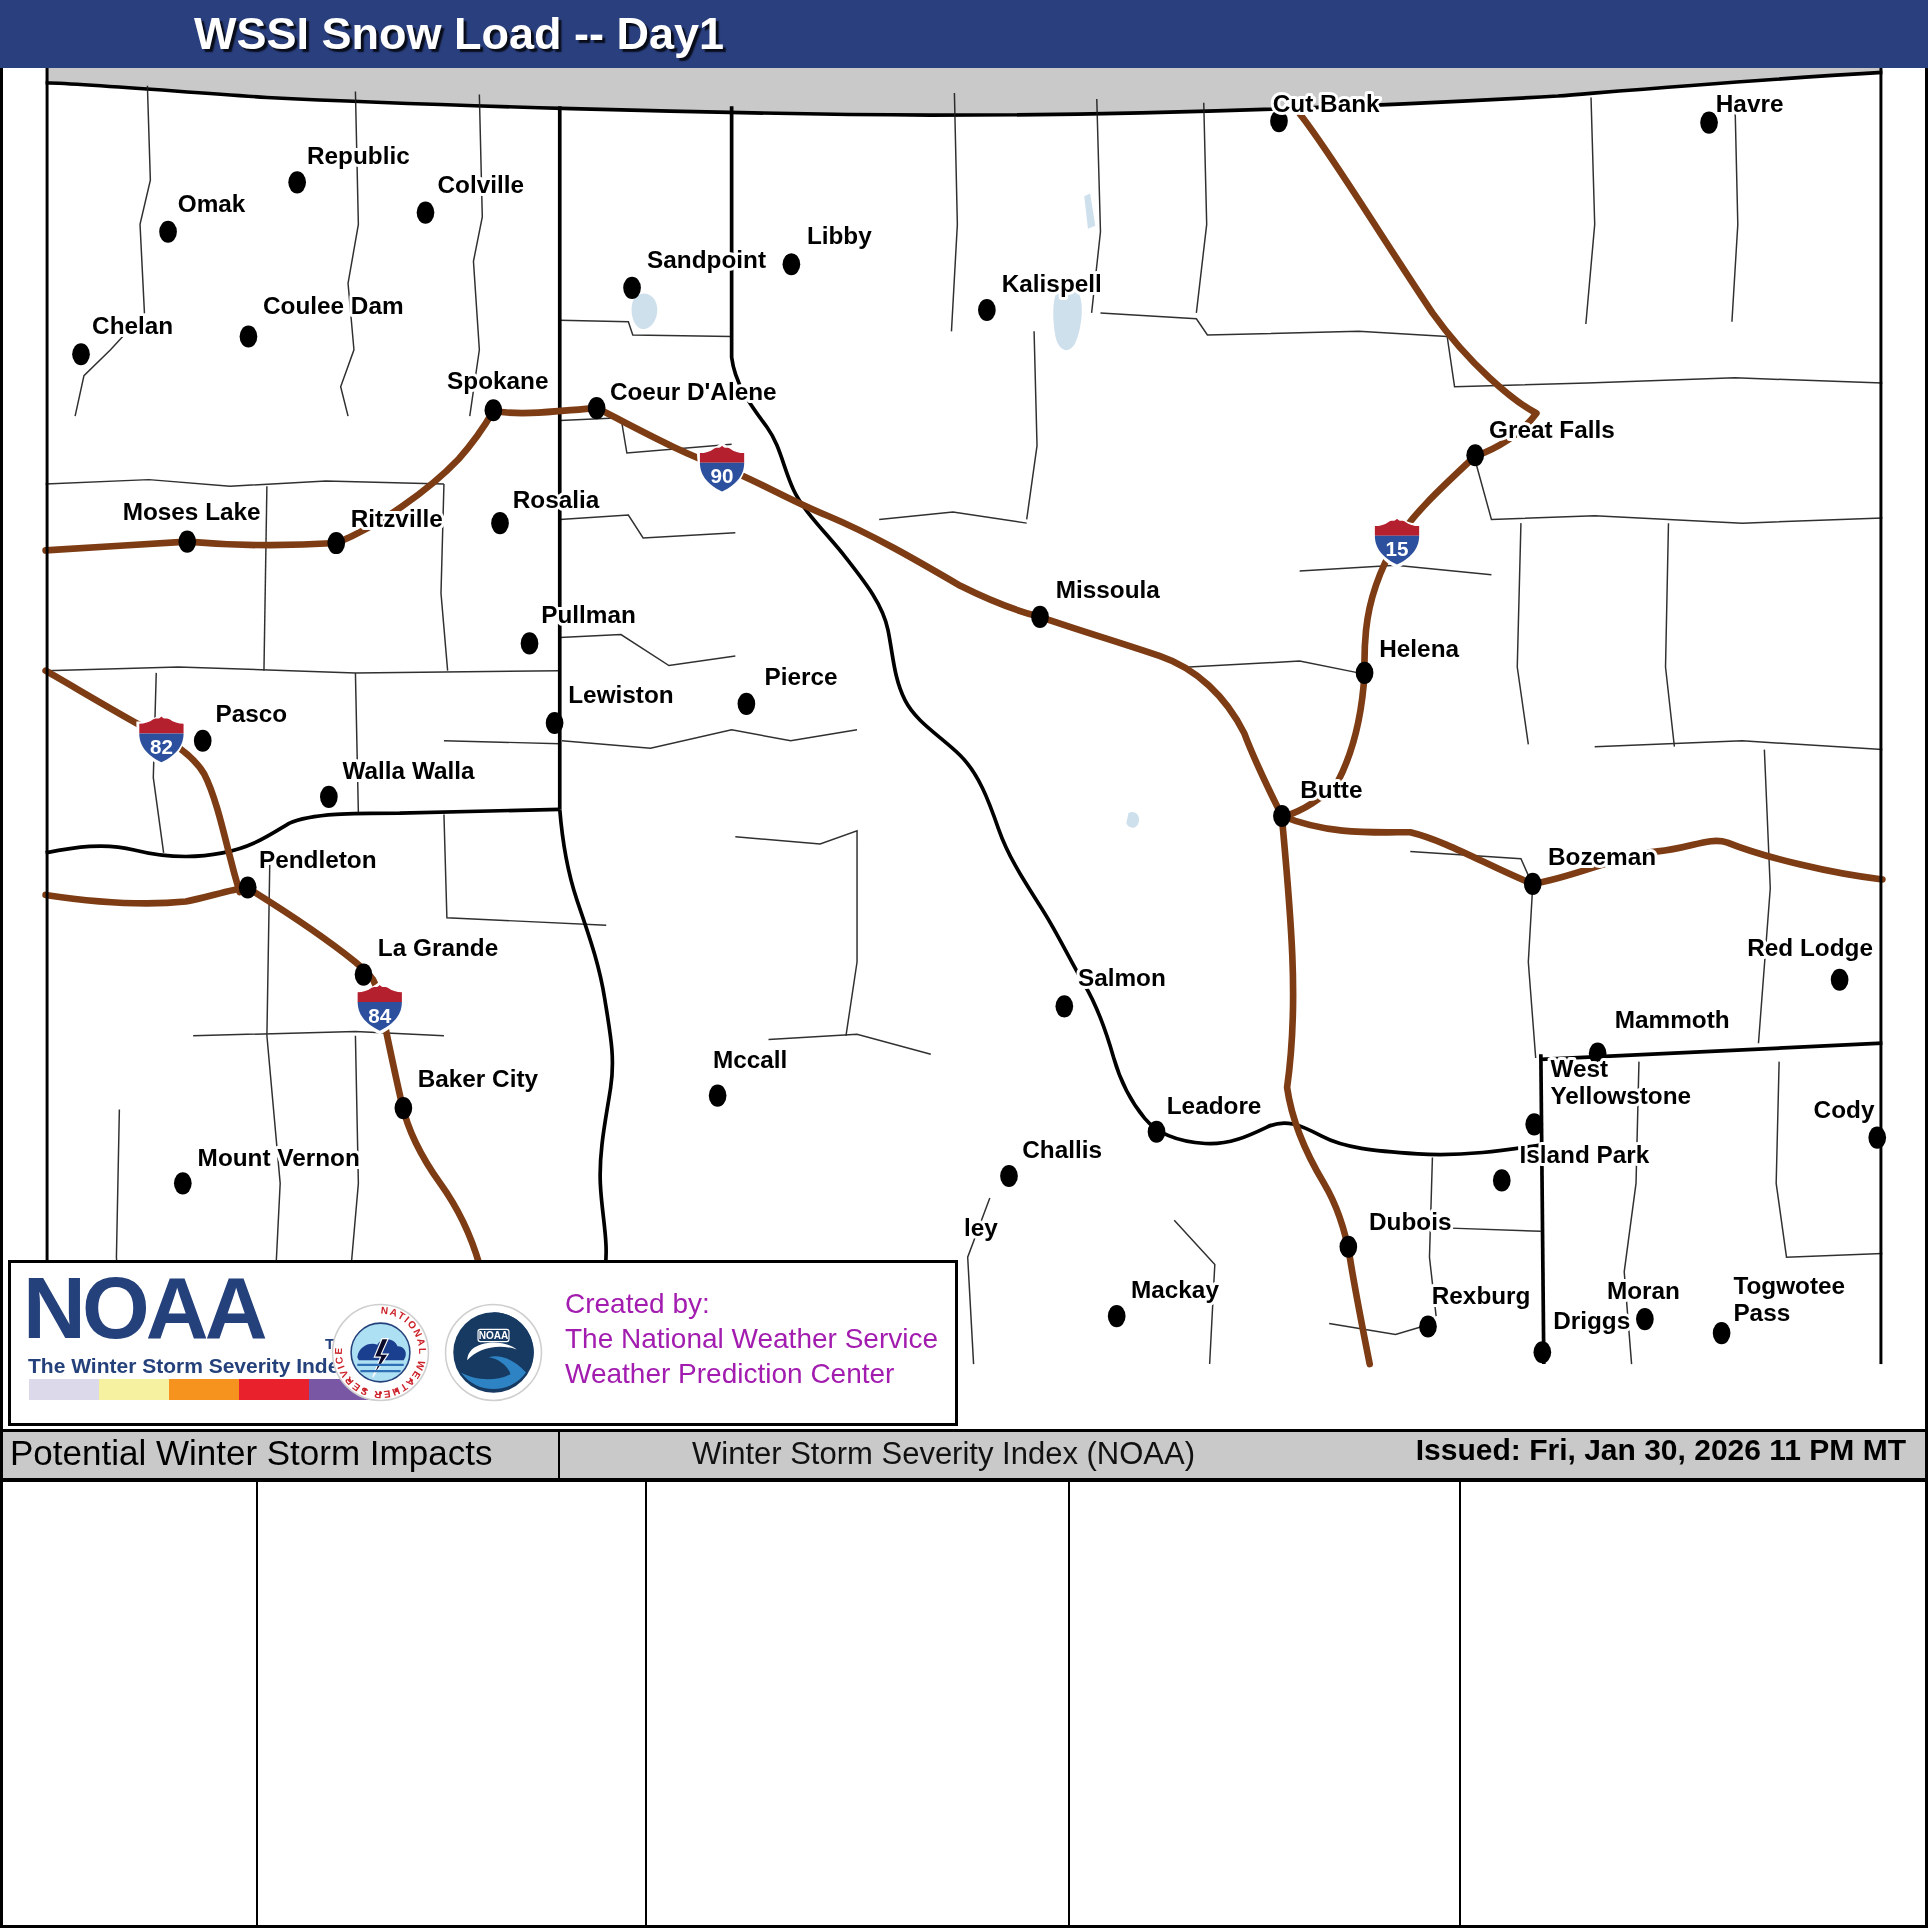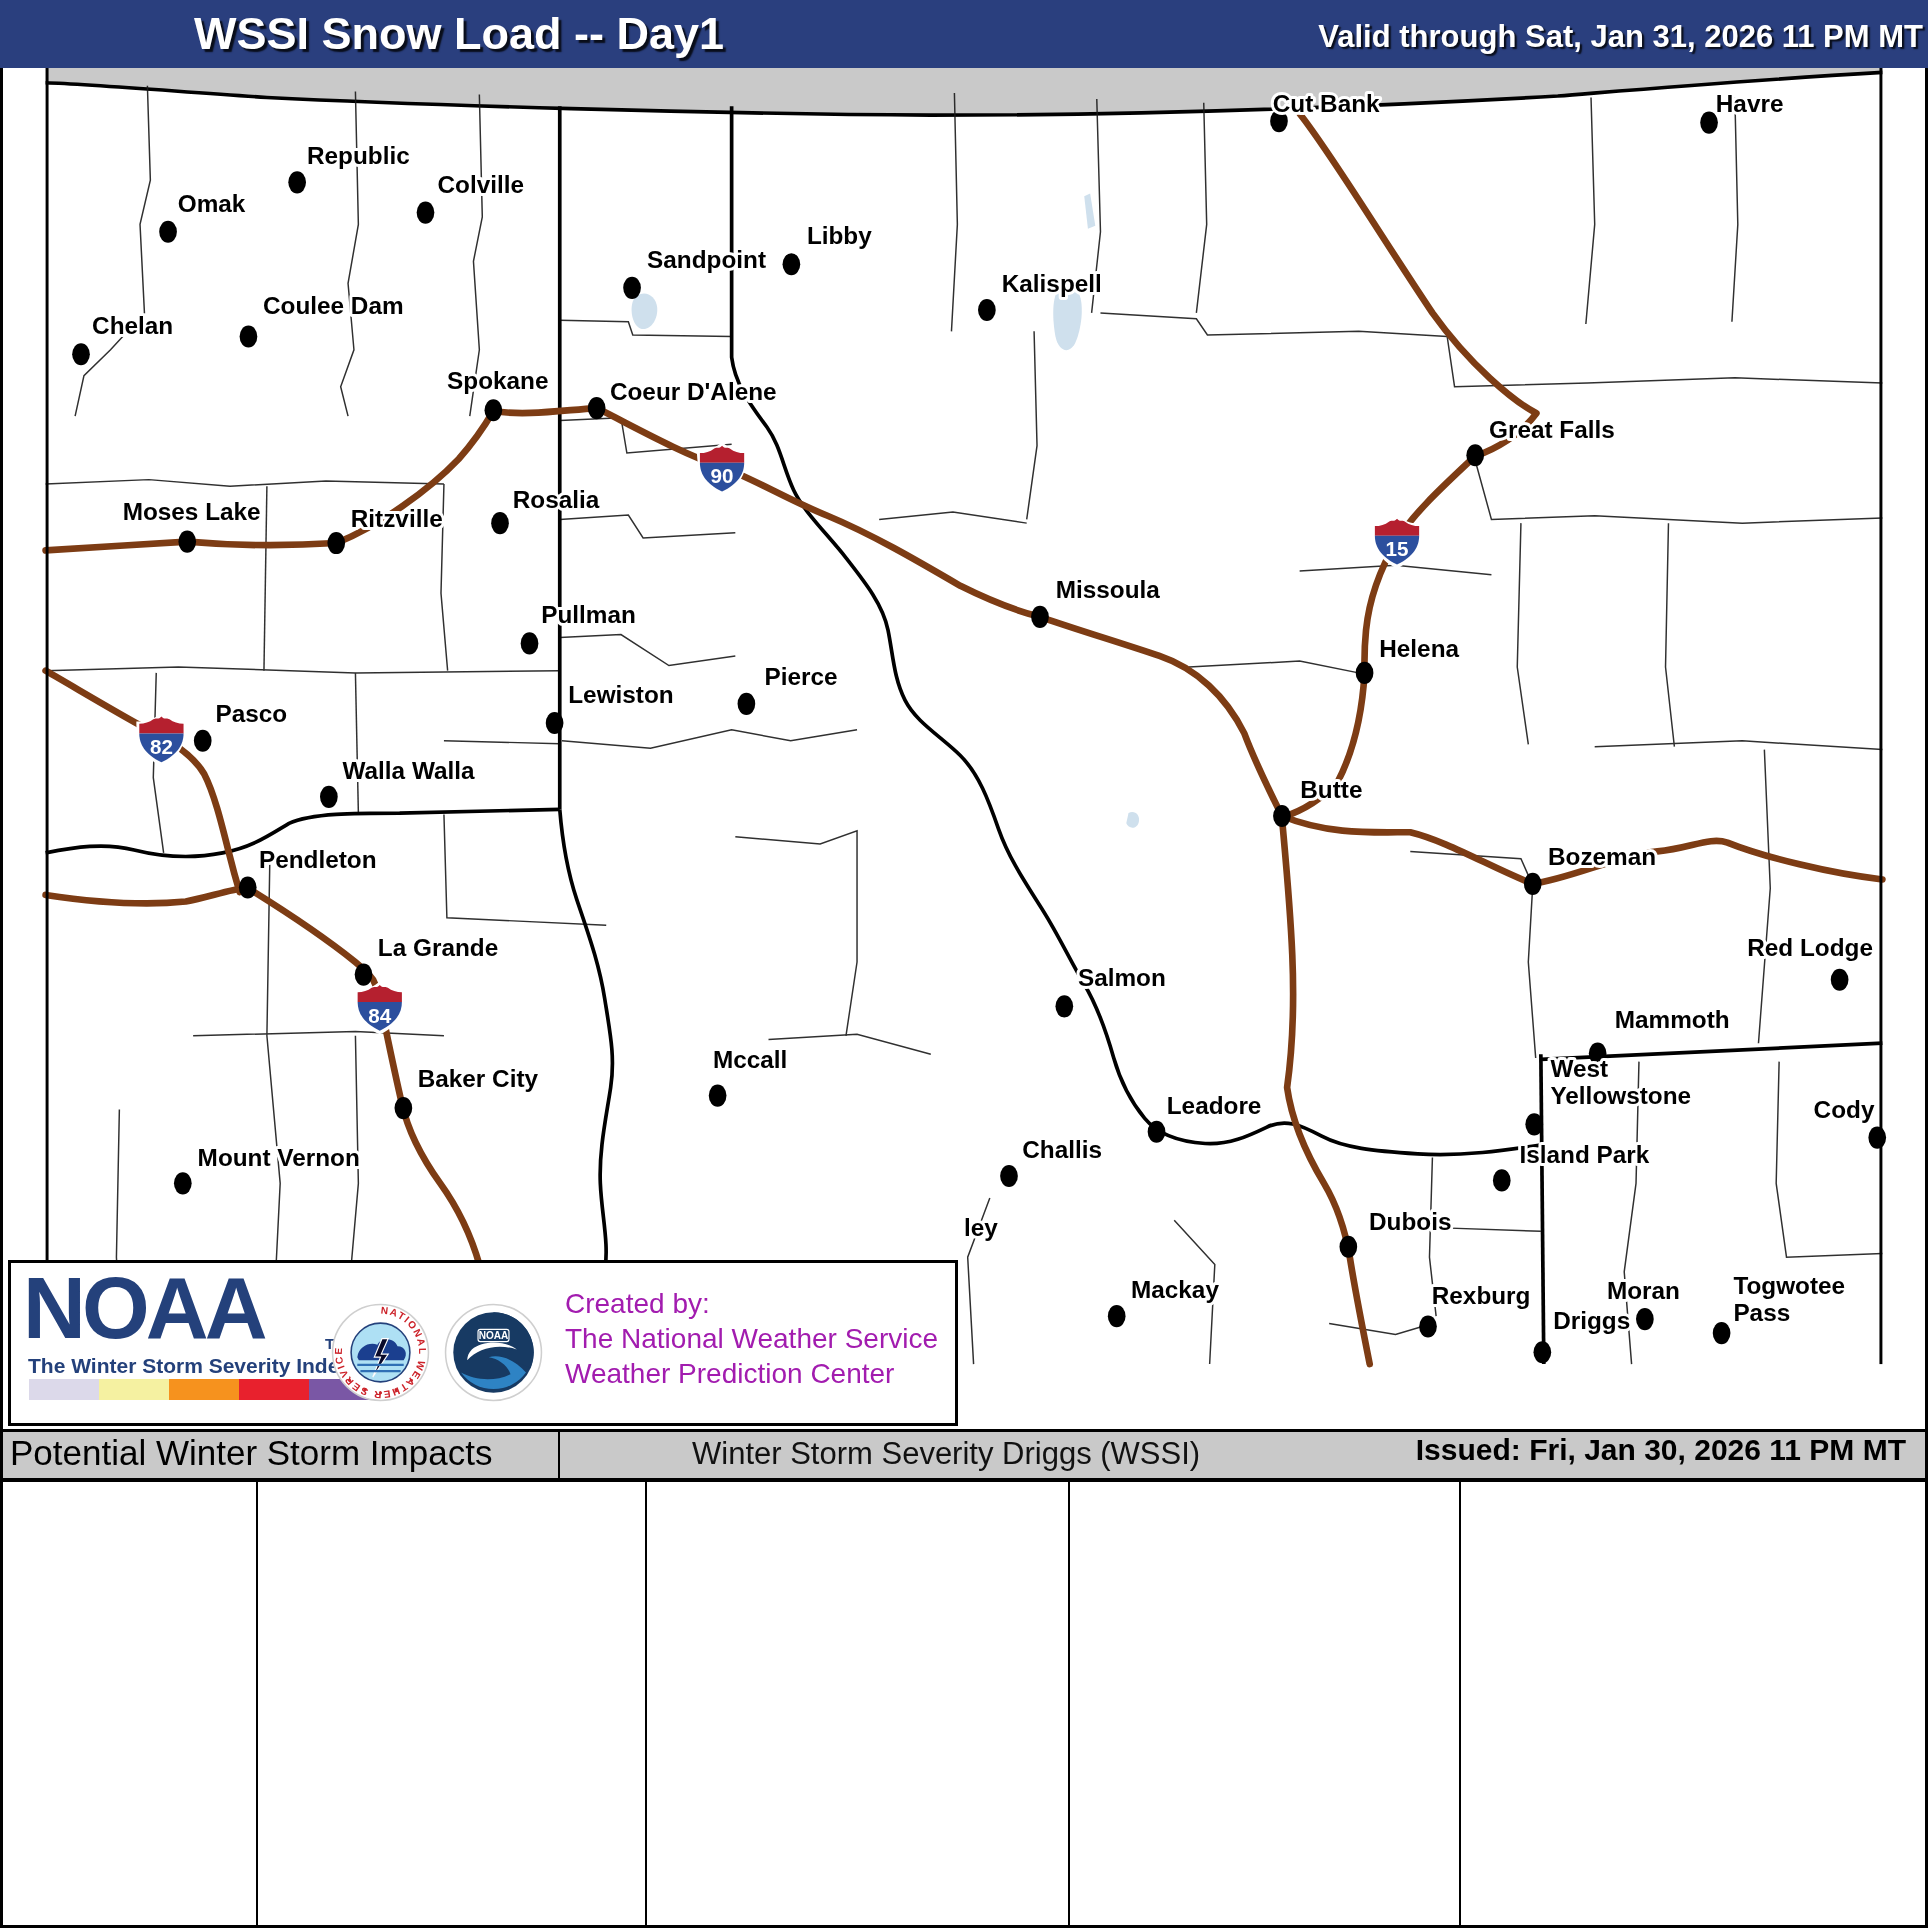--- a/index.html
+++ b/index.html
@@ -43,21 +43,20 @@
     border-bottom:3.9px solid #000;box-sizing:border-box;z-index:5;}
   .lg-divider{position:absolute;top:1482px;width:2.3px;height:446px;background:#000;z-index:6;}
   
   .edge{position:absolute;top:68px;width:3.1px;height:1860px;background:#000;z-index:8;}
 </style>
 </head>
 <body>
 
 <div class="header">
   <div class="header-title">WSSI Snow Load -- Day1</div>
-  <div class="header-valid">Valid through Sat, Jan 31, 2026 11 PM MT</div>
 </div>
 
 <div id="map-wrap">
 <svg width="1928" height="1361" viewBox="0 88 2490 1845" xmlns="http://www.w3.org/2000/svg">
   <rect x="0" y="88" width="2490" height="1757" fill="#ffffff"></rect>
 
   <path fill="#C9C9C9" d="M0,88 L2490,88 L2490,94 C2300,105 2150,118 2050,126 C1800,140 1500,152 1200,152 C900,150 500,138 300,128 C180,120 60,110 0,108 Z"></path>
   <path fill="none" stroke="#000" stroke-width="5" d="M0,108 C60,110 180,120 300,128 C500,138 900,150 1200,152 C1500,152 1800,140 2050,126 C2150,118 2300,105 2490,94"></path>
 
   <g fill="#CFE0ED" stroke="none">
@@ -386,21 +385,21 @@
 </svg>
 
 <div class="created-block">
   <div class="created-line">Created by:</div>
   <div class="created-line">The National Weather Service</div>
   <div class="created-line">Weather Prediction Center</div>
 </div>
 
 <div class="bar"></div>
 <div class="bar-left">Potential Winter Storm Impacts</div>
-<div class="bar-center">Winter Storm Severity Driggs (WSSI)</div>
+<div class="bar-center">Winter Storm Severity Index (NOAA)</div>
 <div class="bar-right">Issued: Fri, Jan 30, 2026 11 PM MT</div>
 <div class="bar-divider"></div>
 
 <div id="legend"></div>
 
 <div class="edge" style="left:0;"></div>
 <div class="edge" style="left:1925px;"></div>
 
 <div class="lg-divider" style="left: 256px;"></div>
 <div class="lg-divider" style="left: 645px;"></div>

